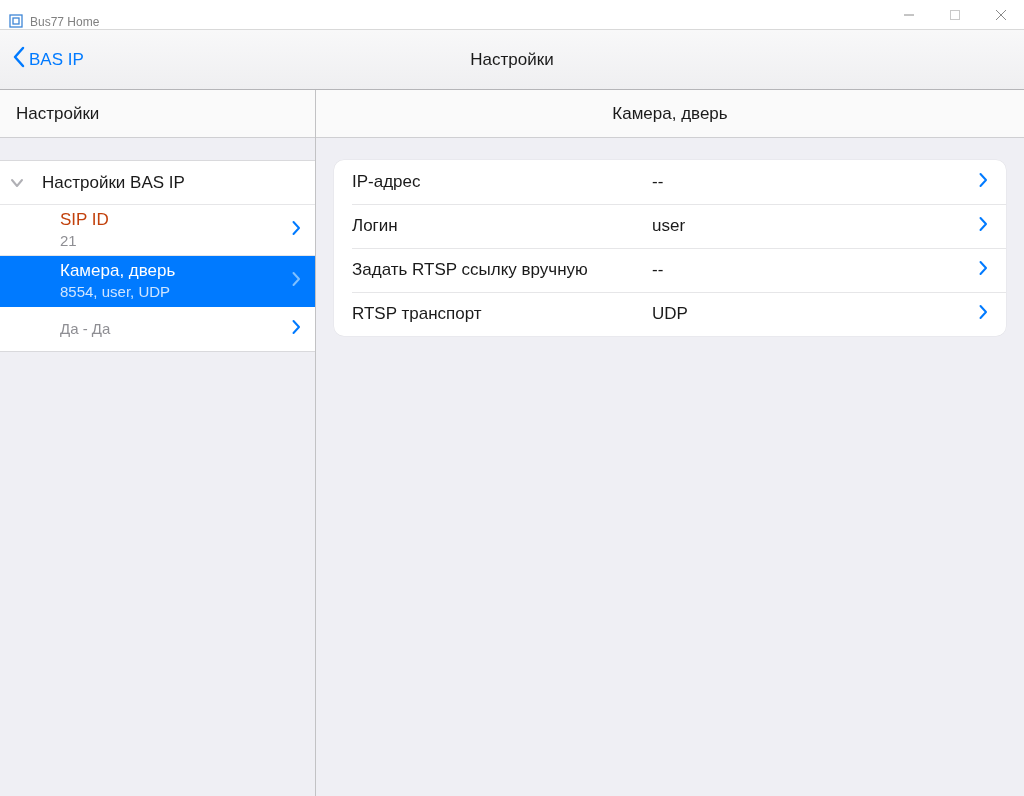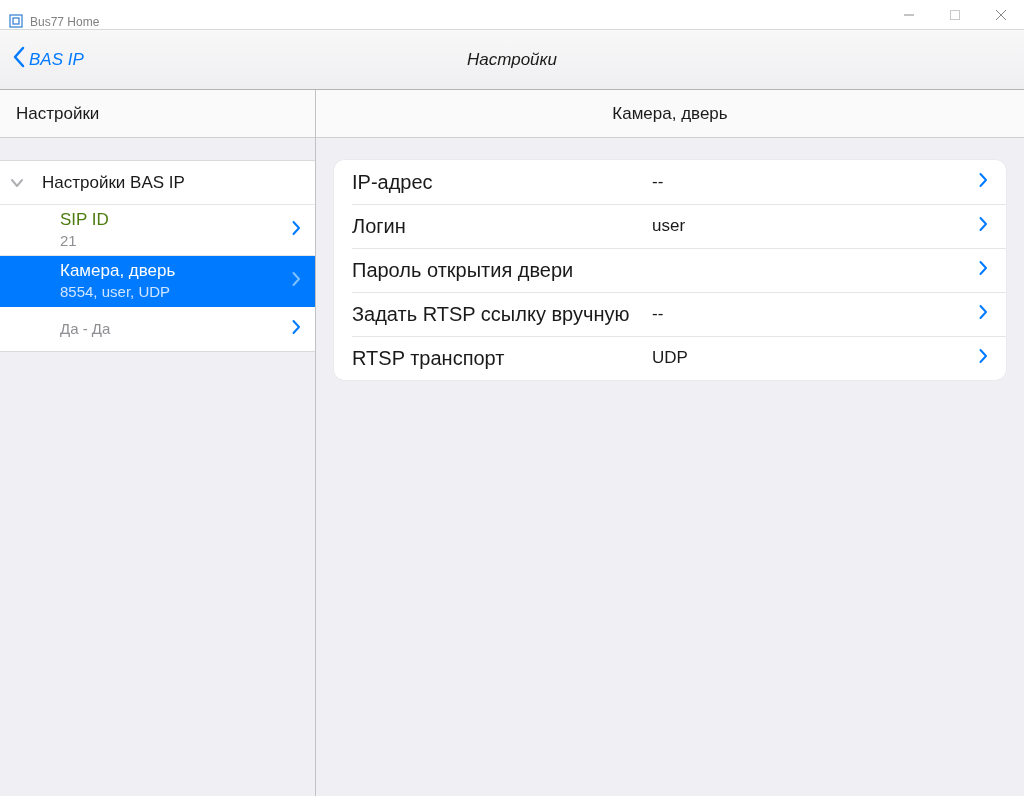--- a/index.html
+++ b/index.html
@@ -35,21 +35,20 @@
   .win-btn.maximize { opacity: 0.45; }
 
   
   .nav-header {
     height: 60px;
     background: linear-gradient(#f8f8f9, #efeff1);
     border-bottom: 1px solid #b5b5b8;
     display: flex;
     align-items: center;
     position: relative;
-    font-style: italic;
   }
   .back-button {
     display: flex; align-items: center;
     color: #007aff;
     font-size: 17px;
     padding-left: 12px;
     height: 100%;
     cursor: pointer;
   }
   .back-button .chevron-left-icon { margin-right: 4px; }
@@ -127,21 +126,21 @@
     position: relative;
     padding: 4px 30px 4px 60px;
     min-height: 44px;
     display: flex;
     flex-direction: column;
     justify-content: center;
     border-bottom: 1px solid #e6e6e8;
     cursor: pointer;
   }
   .sidebar-item:last-child { border-bottom: none; }
-  .sidebar-item .item-label { font-size: 17px; color: #4d7c0f; line-height: 22px; }
+  .sidebar-item .item-label { font-size: 17px; color: #c2410c; line-height: 22px; }
   .sidebar-item .item-sub   { font-size: 15px; color: #8e8e93; line-height: 20px; }
   .sidebar-item .chev {
     position: absolute;
     right: 14px;
     top: 50%;
     transform: translateY(-50%);
     color: #007aff;
   }
   .sidebar-item.selected {
     background: #007aff;
@@ -169,21 +168,21 @@
     position: relative;
     cursor: pointer;
   }
   .setting-row + .setting-row::before {
     content: "";
     position: absolute;
     left: 18px; right: 0; top: 0;
     height: 1px;
     background: #e6e6e8;
   }
-  .setting-label { font-size: 20px; color: #1a1a1a; flex: 0 0 auto; width: 300px; }
+  .setting-label { font-size: 17px; color: #1a1a1a; flex: 0 0 auto; width: 300px; }
   .setting-value { font-size: 17px; color: #1a1a1a; flex: 1; }
   .setting-row .chev {
     color: #007aff;
     flex: 0 0 auto;
   }
 
 </style>
 </head>
 <body>
 
@@ -301,29 +300,20 @@
           <span class="setting-label">Логин</span>
           <span class="setting-value">user</span>
           <span class="chev">
             <svg width="9" height="16" viewBox="0 0 9 16">
                 <polyline points="1.5,2 7,8 1.5,14" fill="none" stroke="currentColor" stroke-width="2" stroke-linecap="round" stroke-linejoin="round"></polyline>
               </svg>
           </span>
         </div>
 
 
-        <div class="setting-row">
-          <span class="setting-label">Пароль открытия двери</span>
-          <span class="setting-value"></span>
-          <span class="chev">
-            <svg width="9" height="16" viewBox="0 0 9 16">
-                <polyline points="1.5,2 7,8 1.5,14" fill="none" stroke="currentColor" stroke-width="2" stroke-linecap="round" stroke-linejoin="round"></polyline>
-              </svg>
-          </span>
-        </div>
 
         <div class="setting-row">
           <span class="setting-label">Задать RTSP ссылку вручную</span>
           <span class="setting-value">--</span>
           <span class="chev">
             <svg width="9" height="16" viewBox="0 0 9 16">
                 <polyline points="1.5,2 7,8 1.5,14" fill="none" stroke="currentColor" stroke-width="2" stroke-linecap="round" stroke-linejoin="round"></polyline>
               </svg>
           </span>
         </div>

